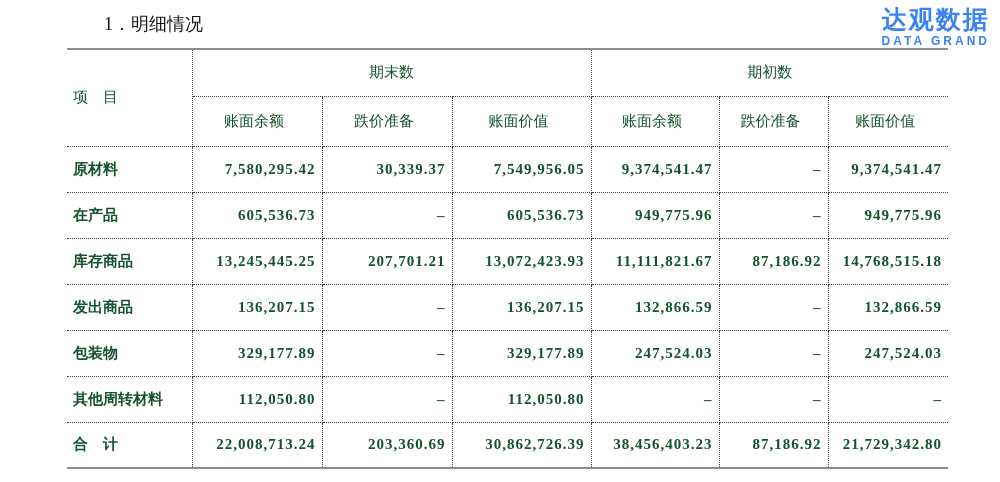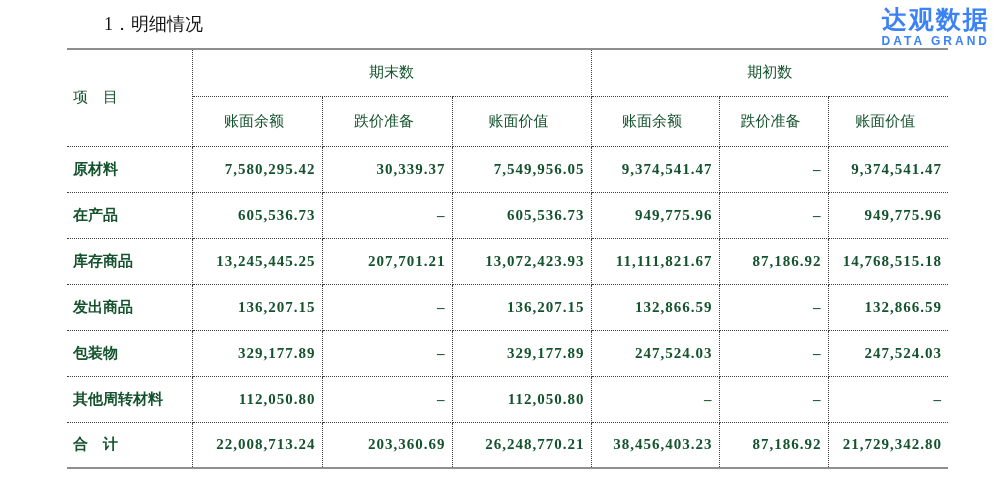--- a/index.html
+++ b/index.html
@@ -158,21 +158,21 @@
         <td class="c-num">–</td>
         <td class="c-num">112,050.80</td>
         <td class="c-num">–</td>
         <td class="c-num">–</td>
         <td class="c-num">–</td>
       </tr>
       <tr class="dr">
         <td class="c-item">合　计</td>
         <td class="c-num">22,008,713.24</td>
         <td class="c-num">203,360.69</td>
-        <td class="c-num">26,248,770.21</td>
+        <td class="c-num">30,862,726.39</td>
         <td class="c-num">38,456,403.23</td>
         <td class="c-num">87,186.92</td>
         <td class="c-num">21,729,342.80</td>
       </tr>
     </tbody>
   </table>
 
 </div>
 
 </body></html>

